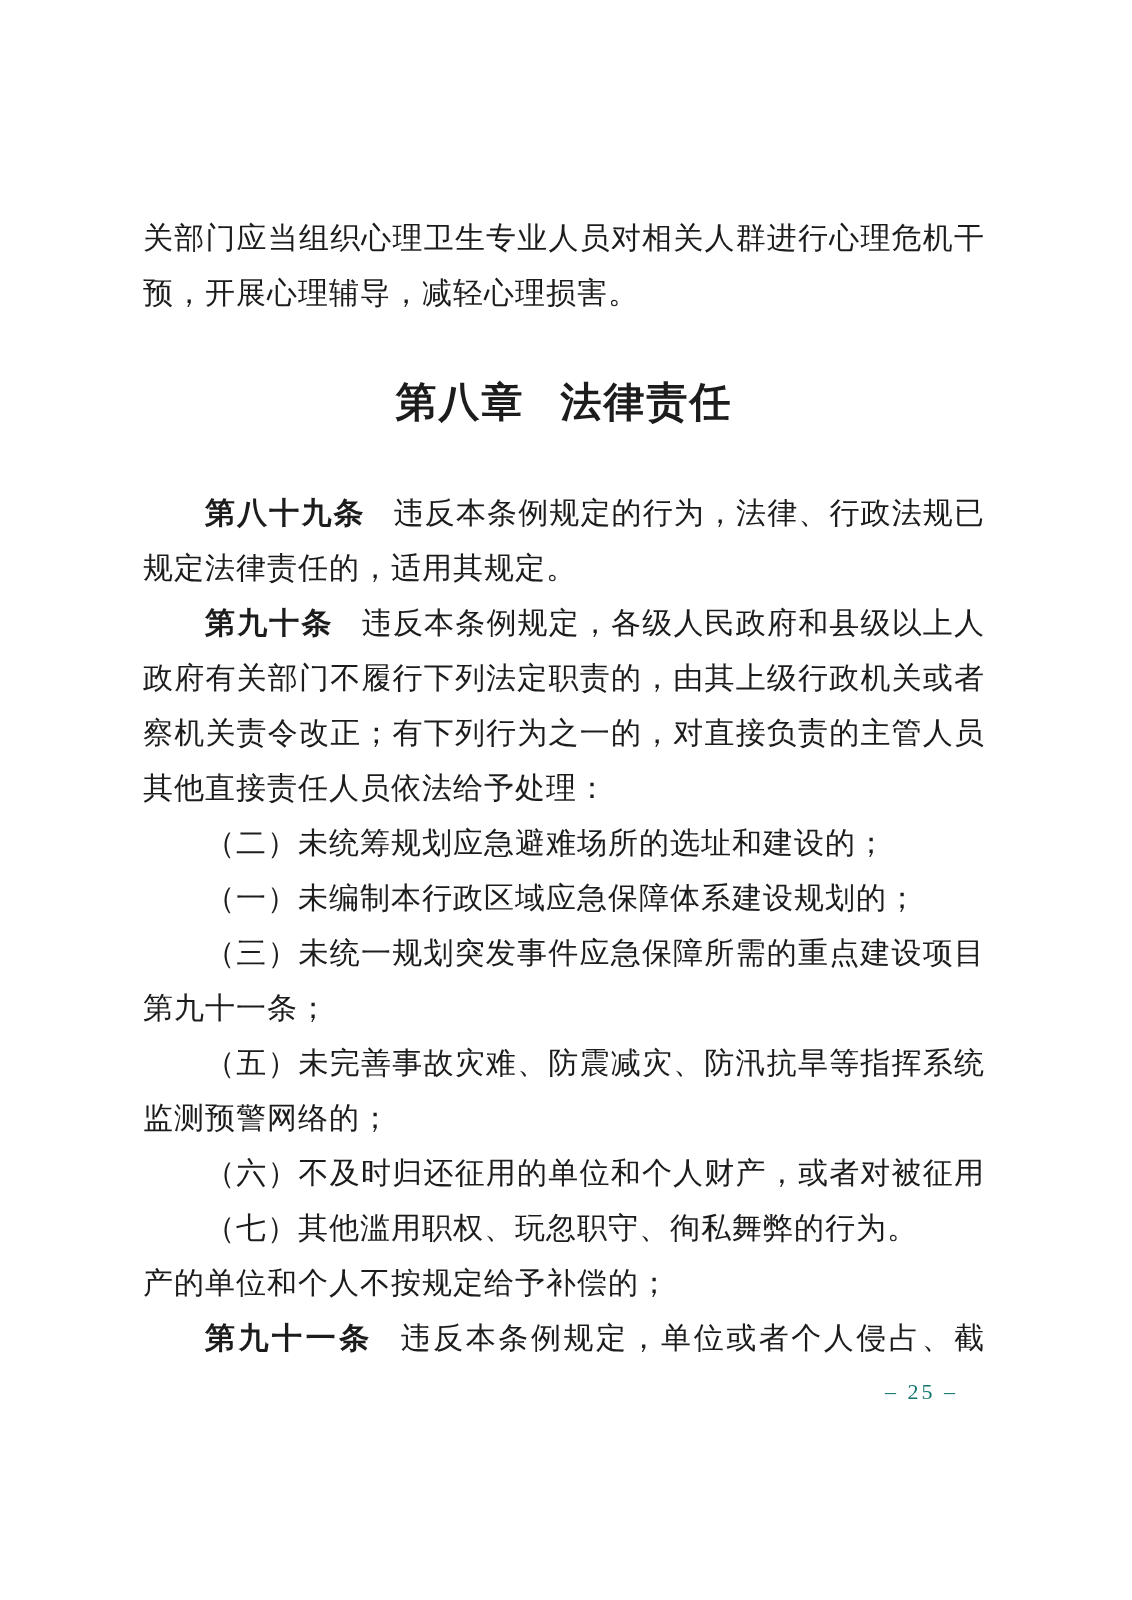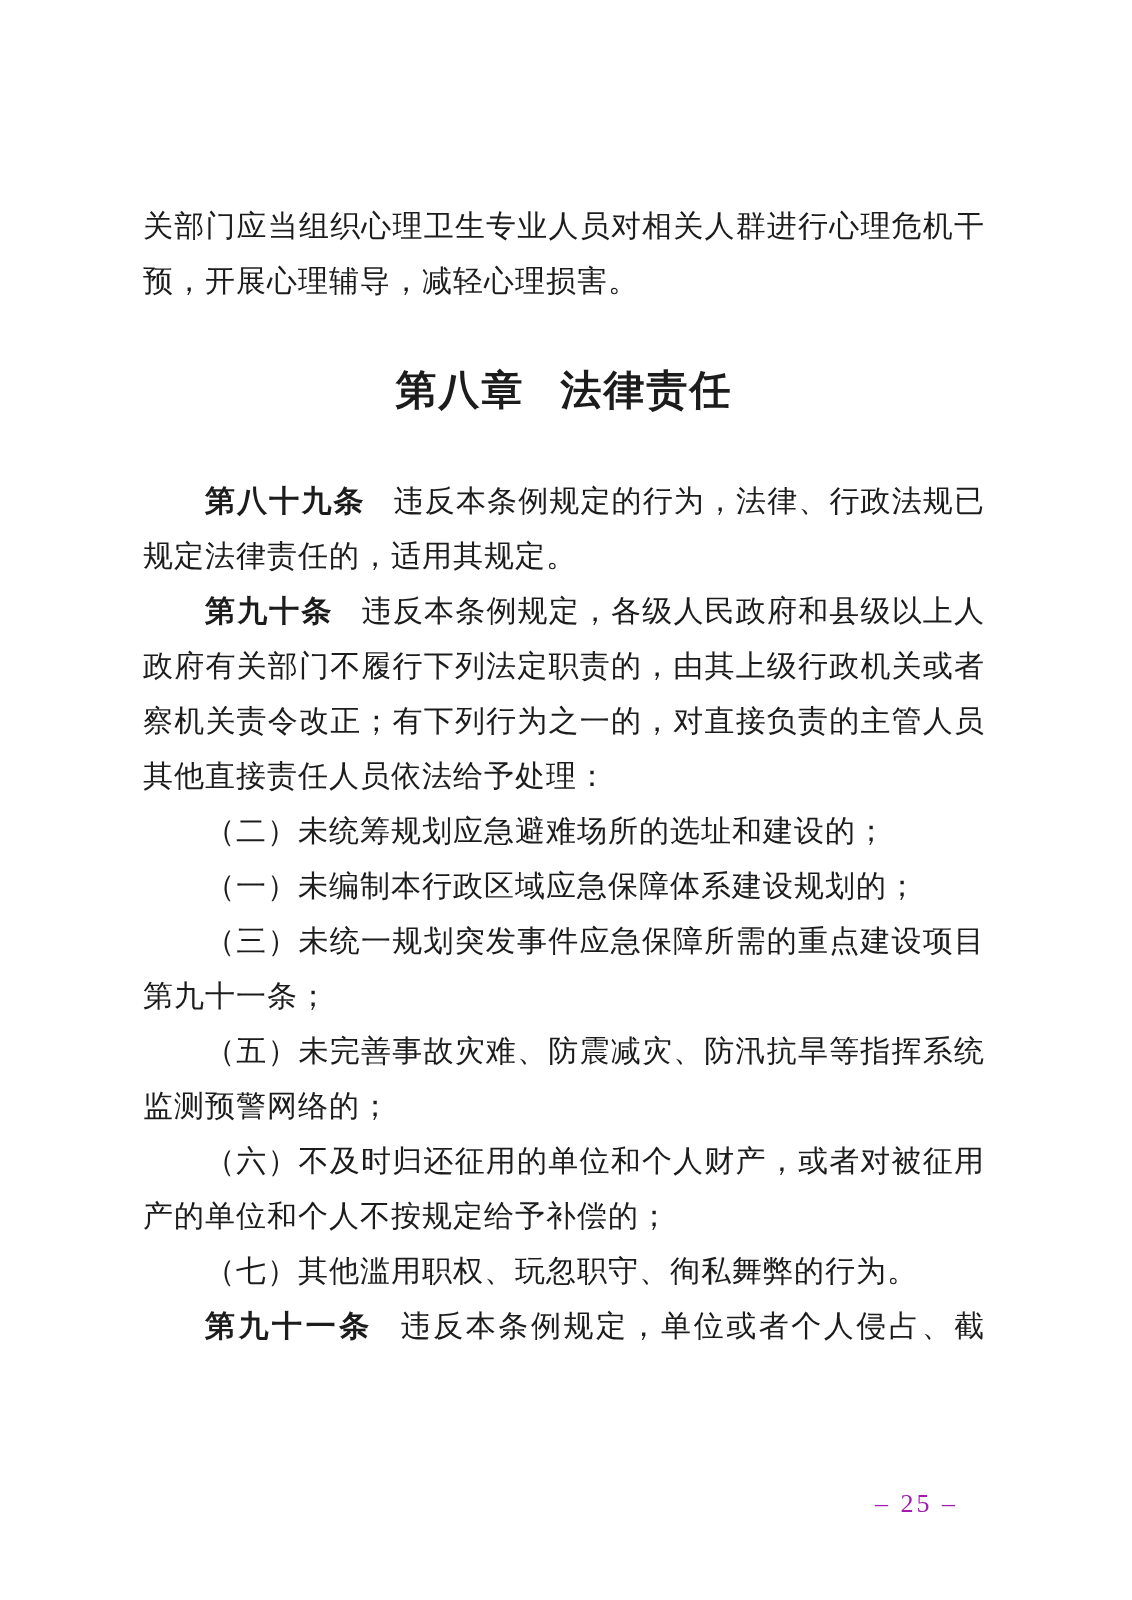--- a/index.html
+++ b/index.html
@@ -9,21 +9,21 @@
     height: 1600px;
     background: #ffffff;
     color: #1c1c1c;
     font-family: "Liberation Serif", "DejaVu Serif", serif;
     overflow: hidden;
     margin: 0 auto;
   }
   .textblock {
     position: absolute;
     left: 143px;
-    top: 198px;
+    top: 210px;
     width: 842px;
   }
   .row {
     height: 55px;
     line-height: 55px;
     font-size: 30px;
     letter-spacing: 1px;
     white-space: nowrap;
     overflow: visible;
   }
@@ -46,27 +46,27 @@
     text-align: center;
     text-align-last: center;
     font-family: "Liberation Sans", "DejaVu Sans", sans-serif;
     font-weight: 700;
     font-size: 41px;
     letter-spacing: 2px;
   }
   .h-num { margin-right: 36px; }
   .pagenum {
     position: absolute;
-    top: 1476px;
+    top: 1364px;
     right: 174px;
     height: 55px;
     line-height: 55px;
-    font-size: 26px;
+    font-size: 22px;
     letter-spacing: 3px;
-    color: #a21caf;
+    color: #0f766e;
   }
 </style>
 </head>
 <body>
 
 <div class="page">
   <div class="textblock">
 
     <div class="row just">关部门应当组织心理卫生专业人员对相关人群进行心理危机干</div>
     <div class="row">预，开展心理辅导，减轻心理损害。</div>
@@ -91,22 +91,22 @@
     <div class="row just">察机关责令改正；有下列行为之一的，对直接负责的主管人员和</div>
     <div class="row">其他直接责任人员依法给予处理：</div>
 
     <div class="row indent">（二）未统筹规划应急避难场所的选址和建设的；</div>
     <div class="row indent">（一）未编制本行政区域应急保障体系建设规划的；</div>
     <div class="row just indent">（三）未统一规划突发事件应急保障所需的重点建设项目和</div>
     <div class="row">第九十一条；</div>
     <div class="row just indent">（五）未完善事故灾难、防震减灾、防汛抗旱等指挥系统和</div>
     <div class="row">监测预警网络的；</div>
     <div class="row just indent">（六）不及时归还征用的单位和个人财产，或者对被征用财</div>
+    <div class="row indent">（七）其他滥用职权、玩忽职守、徇私舞弊的行为。</div>
     <div class="row">产的单位和个人不按规定给予补偿的；</div>
-    <div class="row indent">（七）其他滥用职权、玩忽职守、徇私舞弊的行为。</div>
 
     <div class="row just indent">
       <span class="term">第九十一条</span><span>违反本条例规定，单位或者个人侵占、截留、</span>
     </div>
 
   </div>
 
   <div class="pagenum">– 25 –</div>
 </div>
 

